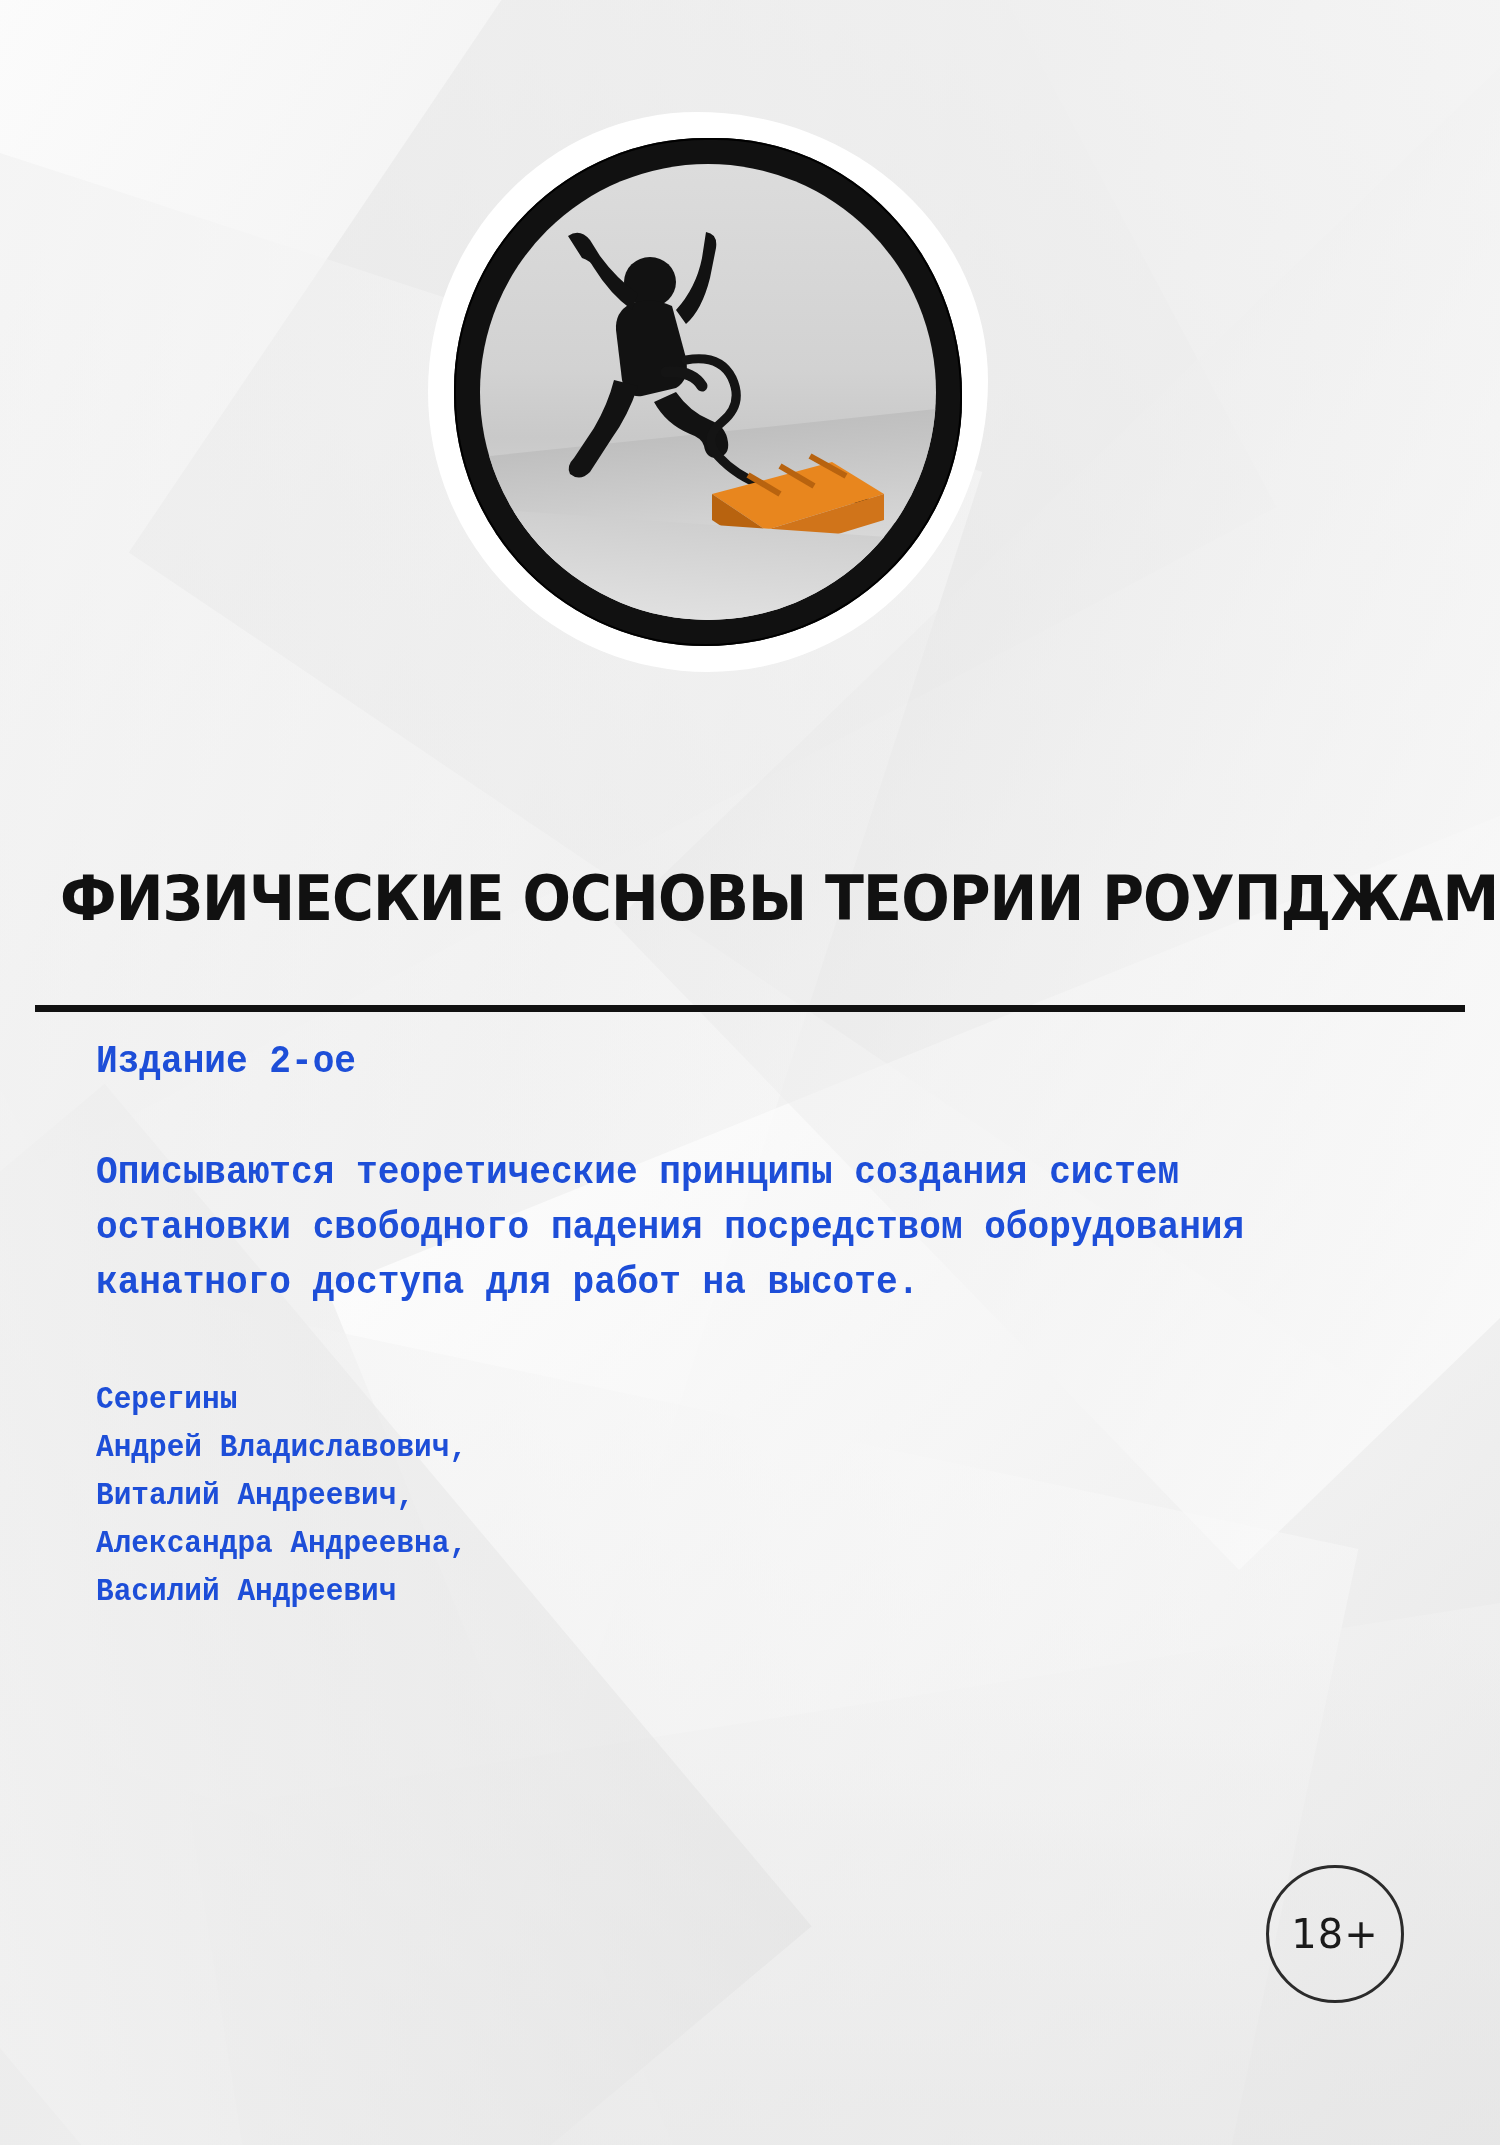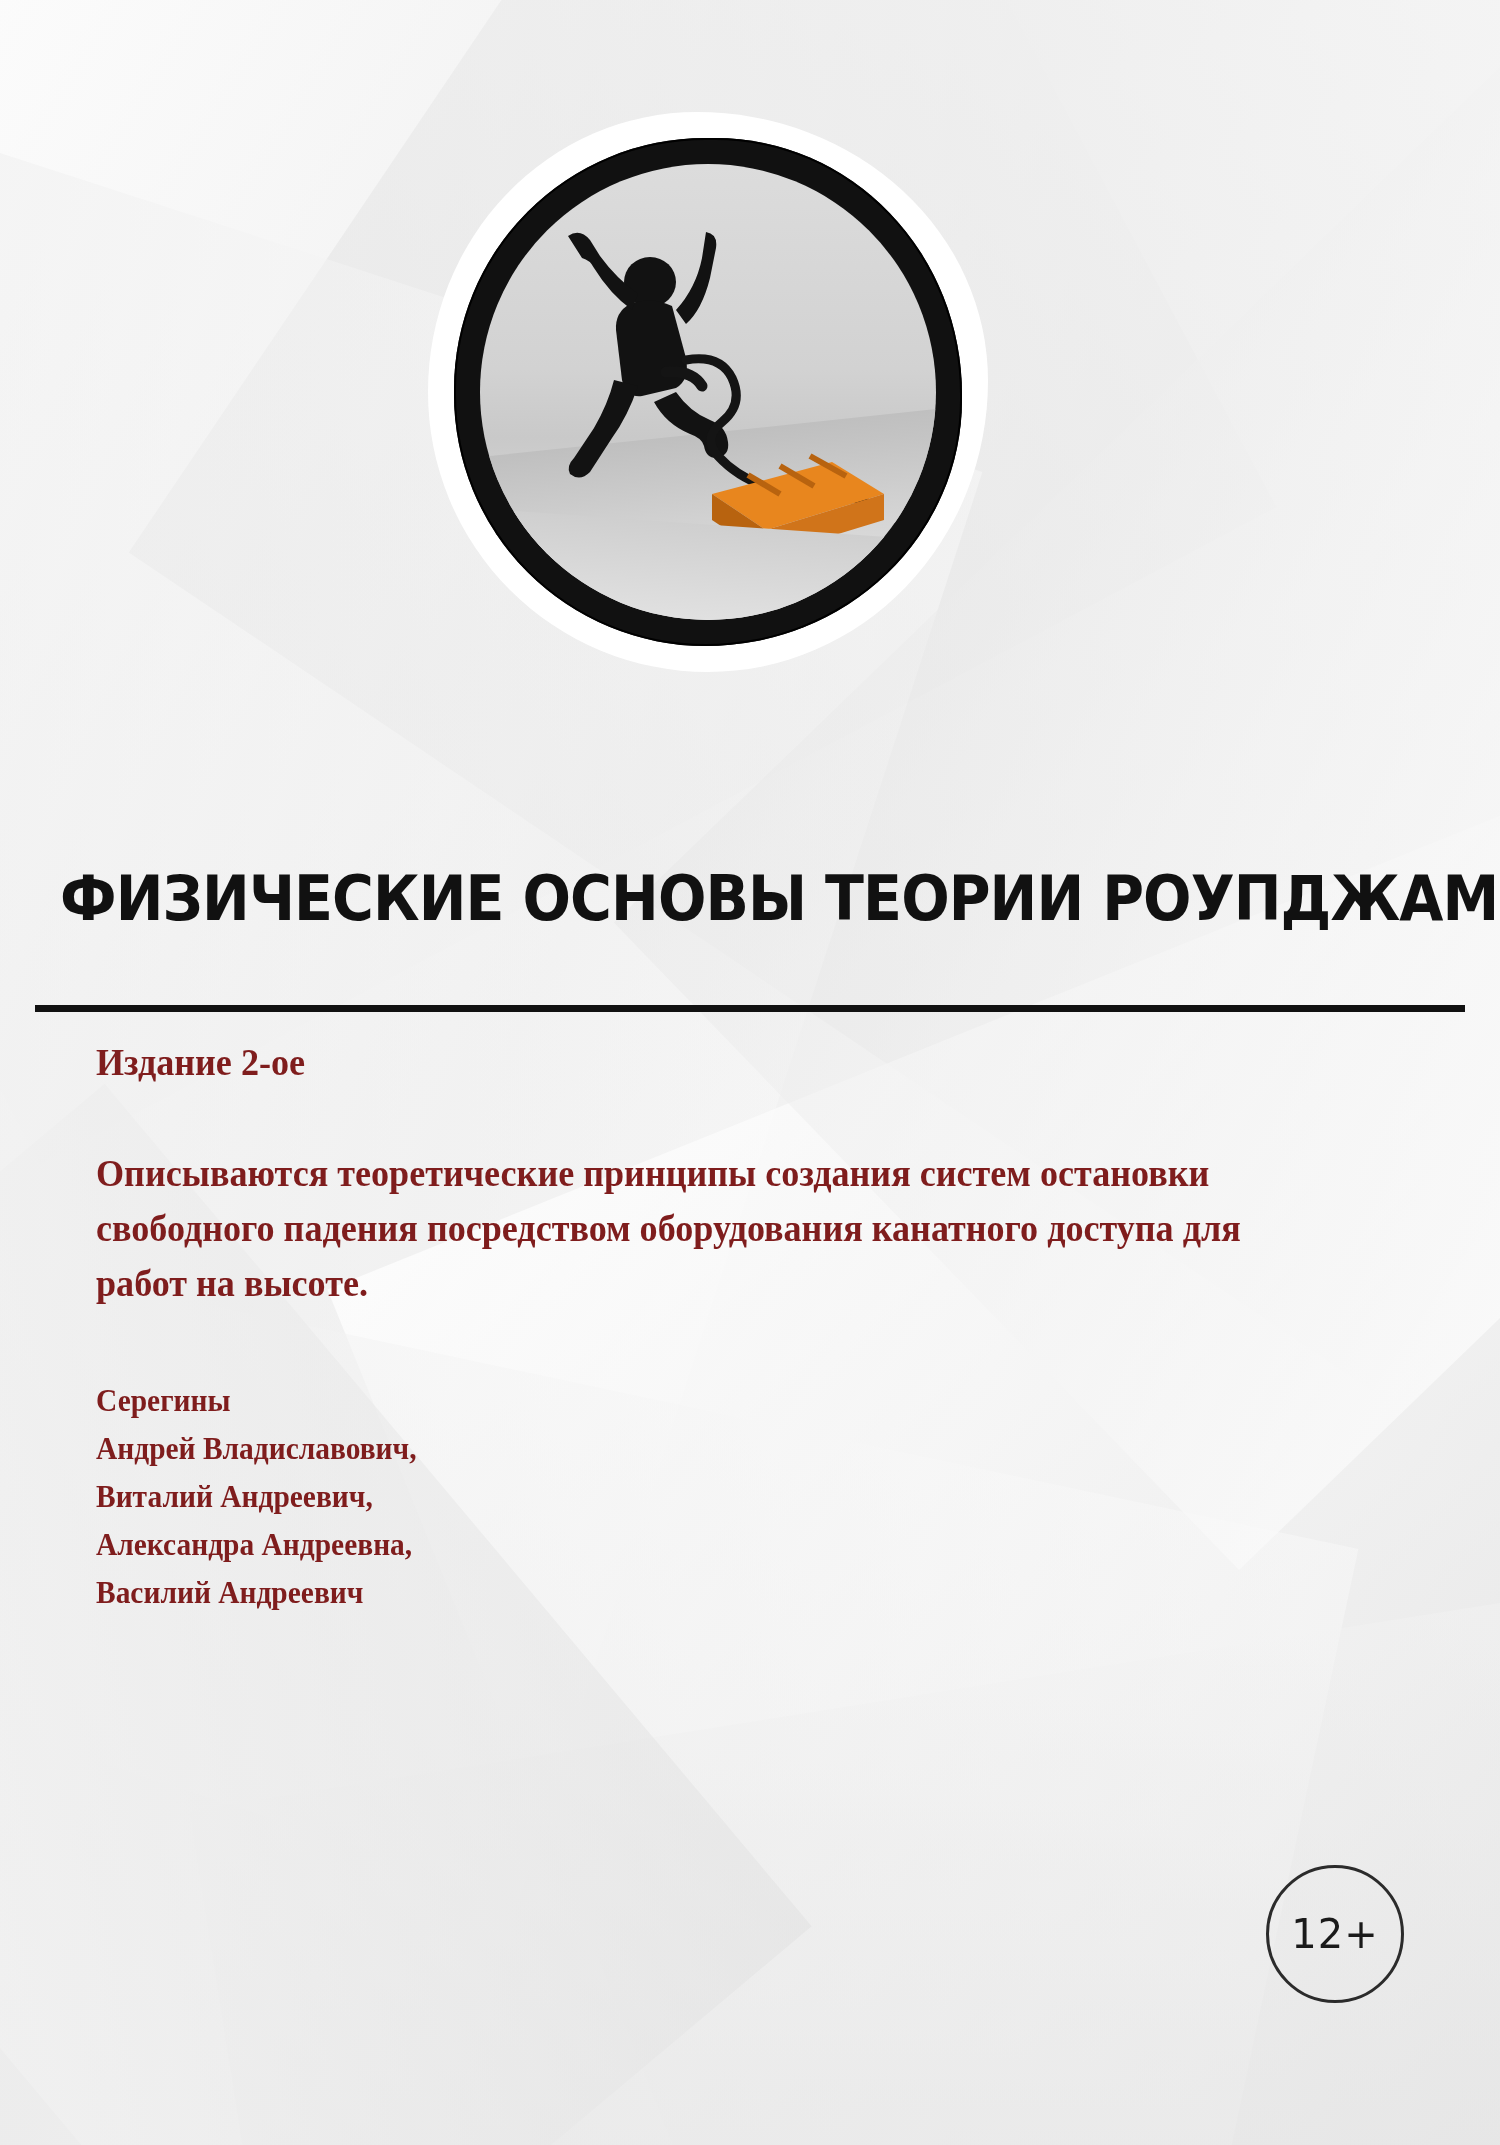--- a/index.html
+++ b/index.html
@@ -159,22 +159,22 @@
     height: 7px;
     background: #111111;
   }
 
   
   .textblock {
     position: absolute;
     left: 96px;
     top: 1040px;
     width: 1320px;
-    color: #7f1d1d;
-    font-family: Liberation Serif, serif;
+    color: #1d4ed8;
+    font-family: Liberation Mono, monospace;
   }
   .edition {
     font-size: 38px;
     font-weight: 700;
     margin: 0 0 62px 0;
     transform: scaleX(0.95);
     transform-origin: left;
   }
   .abstract {
     font-size: 38px;
@@ -278,16 +278,16 @@
     <div class="authors">
       <div>Серегины</div>
       <div>Андрей Владиславович,</div>
       <div>Виталий Андреевич,</div>
       <div>Александра Андреевна,</div>
       <div>Василий Андреевич</div>
     </div>
   </div>
 
   <div class="age-badge">
-    <span>12+</span>
+    <span>18+</span>
   </div>
 
 </div>
 
 </body></html>

